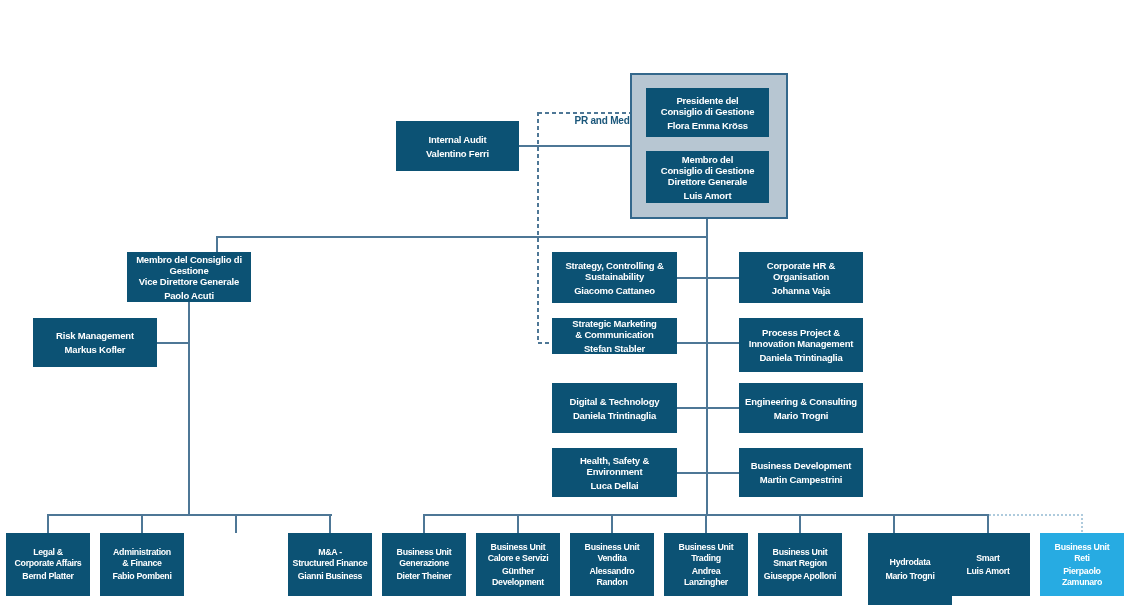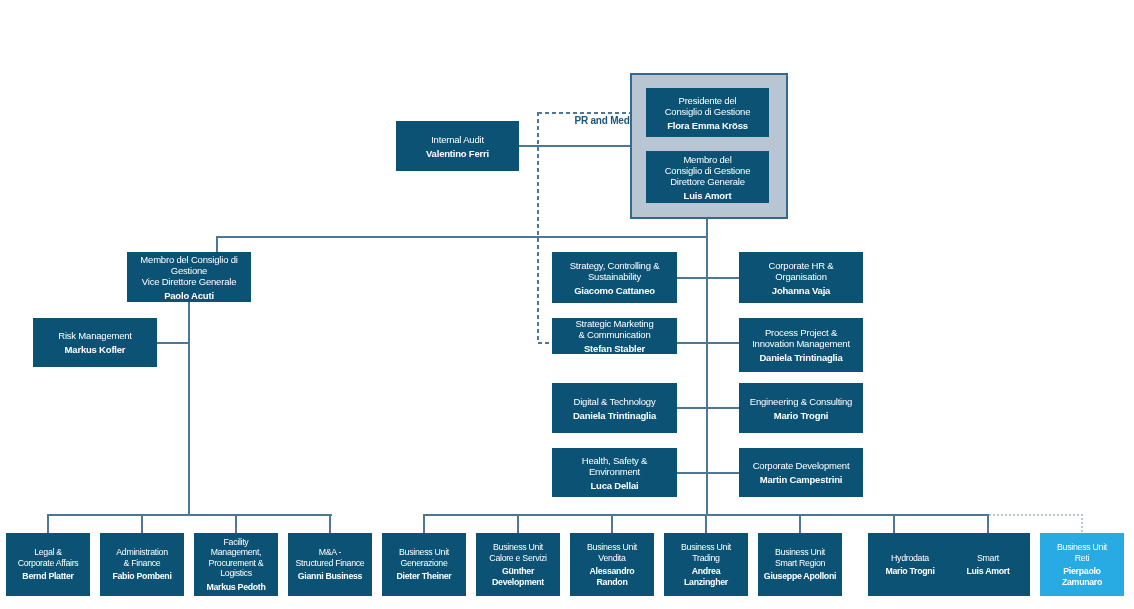--- a/index.html
+++ b/index.html
@@ -13,21 +13,21 @@
   .node {
     position: absolute;
     background: #0C5274;
     color: #ffffff;
     display: flex; flex-direction: column;
     align-items: center; justify-content: center;
     text-align: center;
     font-size: 9.5px; line-height: 11px; letter-spacing: -0.2px;
     padding: 2px; box-sizing: border-box;
   }
-  .node .t  { white-space: pre-line; font-weight: 400; }
+  .node .t  { white-space: pre-line; font-weight: 700; }
   .node .nm { white-space: pre-line; font-weight: 700; margin-top: 3px; }
   .node.sm  { font-size: 8.8px; line-height: 10.5px; letter-spacing: -0.3px; }
   .node.cyan { background: #27ABE2; }
   .group {
     position: absolute;
     background: #B7C6D2;
     border: 2px solid #34688C;
     box-sizing: border-box;
   }
   .ln  { position: absolute; background: #4E7796; }
@@ -140,41 +140,34 @@
   <div class="node" style="left:739px; top:318px; width:124px; height:54px">
     <div class="t">Process Project &amp;
 Innovation Management</div>
     <div class="nm">Daniela Trintinaglia</div>
   </div>
   <div class="node" style="left:739px; top:383px; width:124px; height:50px">
     <div class="t">Engineering &amp; Consulting</div>
     <div class="nm">Mario Trogni</div>
   </div>
   <div class="node" style="left:739px; top:448px; width:124px; height:49px">
-    <div class="t">Corporate Development</div>
+    <div class="t">Business Development</div>
     <div class="nm">Martin Campestrini</div>
   </div>
 
   <div class="node sm" style="left:6px; top:533px; width:84px; height:63px">
     <div class="t">Legal &amp;
 Corporate Affairs</div>
     <div class="nm">Bernd Platter</div>
   </div>
   <div class="node sm" style="left:100px; top:533px; width:84px; height:63px">
     <div class="t">Administration
 &amp; Finance</div>
     <div class="nm">Fabio Pombeni</div>
   </div>
-  <div class="node sm" style="left:194px; top:533px; width:84px; height:63px">
-    <div class="t">Facility
-Management,
-Procurement &amp;
-Logistics</div>
-    <div class="nm">Markus Pedoth</div>
-  </div>
   <div class="node sm" style="left:288px; top:533px; width:84px; height:63px">
     <div class="t">M&amp;A -
 Structured Finance</div>
     <div class="nm">Gianni Business</div>
   </div>
   <div class="node sm" style="left:382px; top:533px; width:84px; height:63px">
     <div class="t">Business Unit
 Generazione</div>
     <div class="nm">Dieter Theiner</div>
   </div>
@@ -194,21 +187,21 @@
     <div class="t">Business Unit
 Trading</div>
     <div class="nm">Andrea
 Lanzingher</div>
   </div>
   <div class="node sm" style="left:758px; top:533px; width:84px; height:63px">
     <div class="t">Business Unit
 Smart Region</div>
     <div class="nm">Giuseppe Apolloni</div>
   </div>
-  <div class="node sm" style="left:868px; top:533px; width:84px; height:63px">
+  <div class="node sm" style="left:868px; top:533px; width:84px; height:72px">
     <div class="t">Hydrodata</div>
     <div class="nm">Mario Trogni</div>
   </div>
   <div class="node sm" style="left:946px; top:533px; width:84px; height:63px">
     <div class="t">Smart</div>
     <div class="nm">Luis Amort</div>
   </div>
   <div class="node sm cyan" style="left:1040px; top:533px; width:84px; height:63px">
     <div class="t">Business Unit
 Reti</div>

